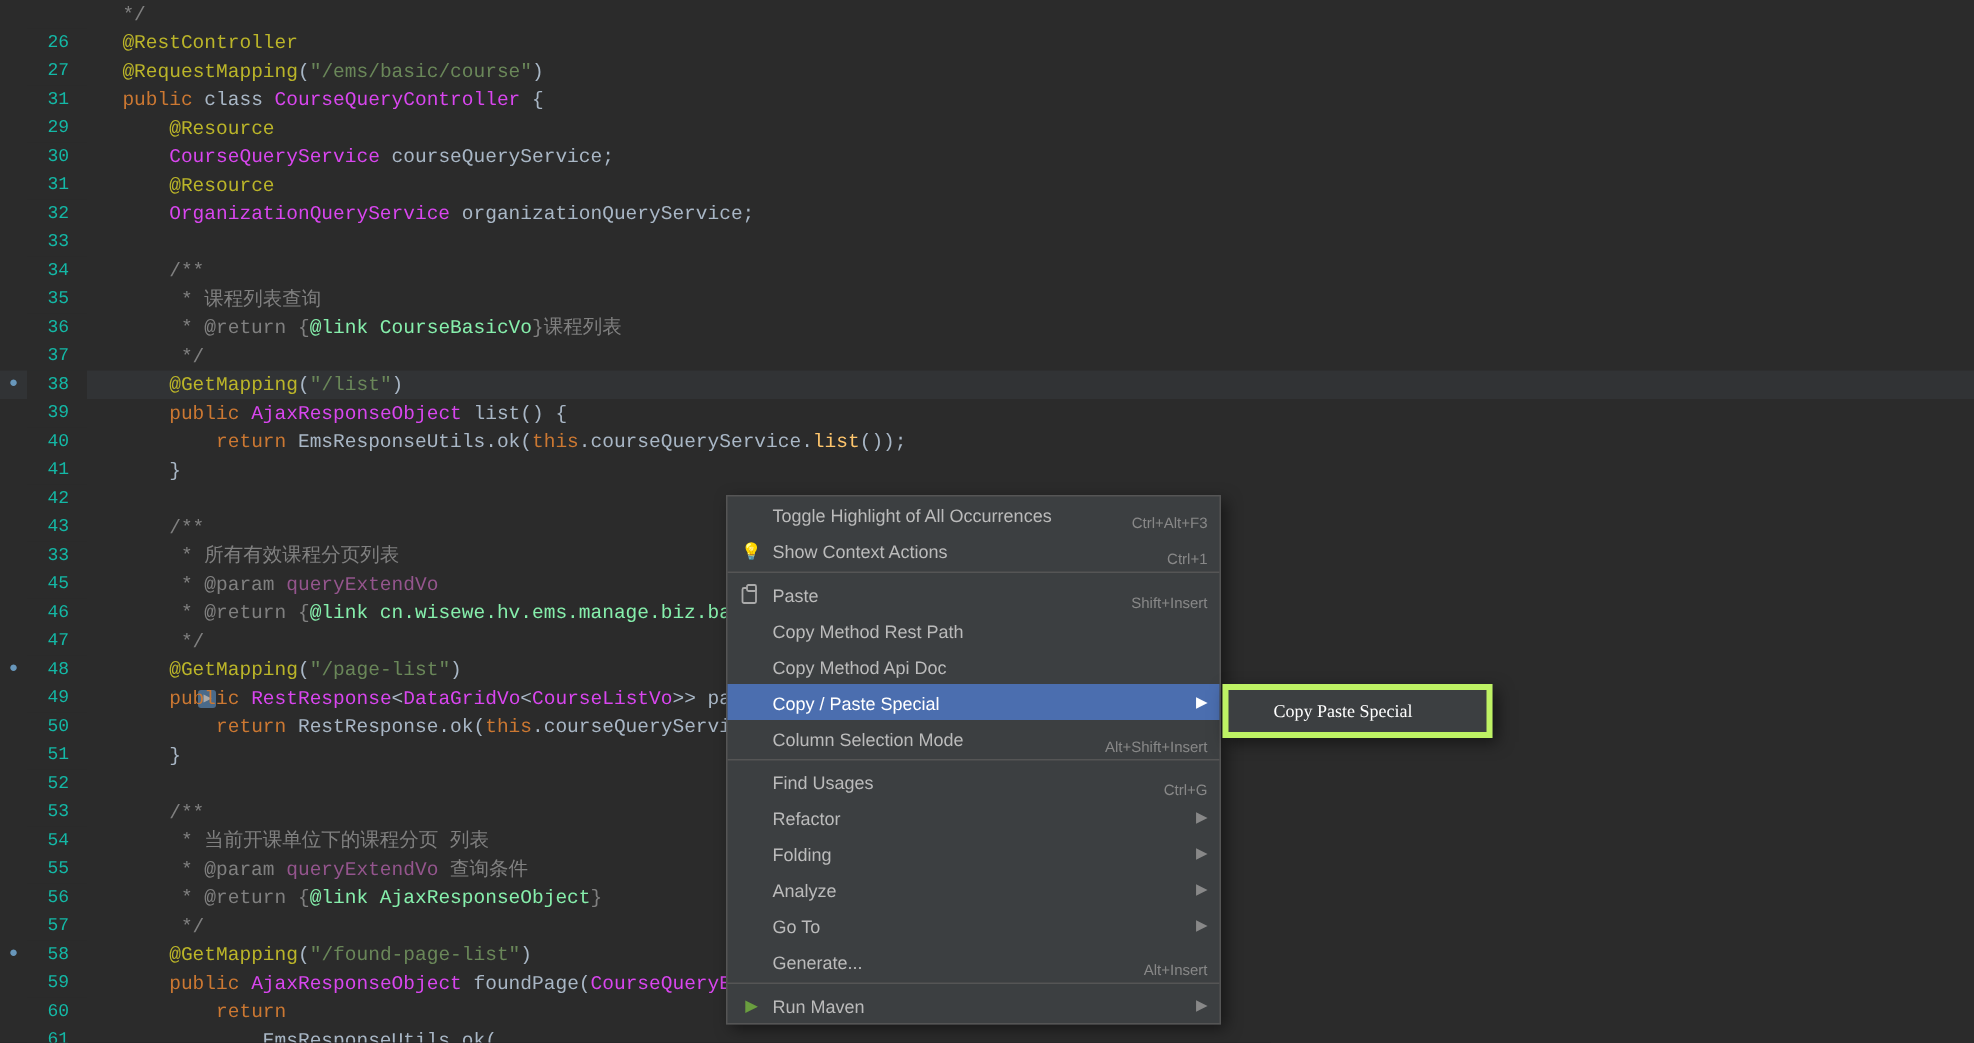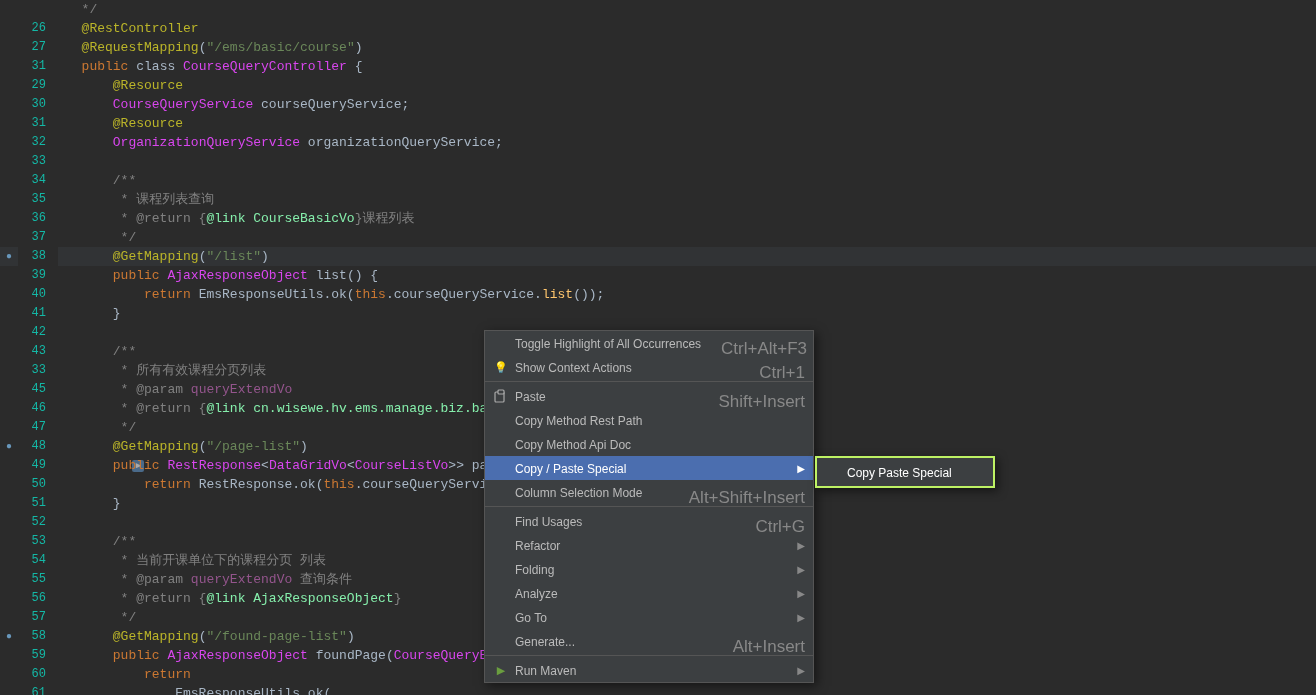--- a/index.html
+++ b/index.html
@@ -120,21 +120,21 @@
       font-size: 11px;
       flex-shrink: 0;
     }
 
     .menu-item-label {
       white-space: nowrap;
     }
 
     .menu-item-shortcut {
       color: #888;
-      font-size: 17px;
+      font-size: 10px;
       margin-left: 20px;
       margin-top: 12px;
     }
 
     .menu-separator {
       height: 1px;
       background: #555;
       margin: 2px 0;
     }
 
@@ -143,23 +143,24 @@
       color: #888;
     }
 
     
     .submenu {
       position: absolute;
       left: 330px;
       top: 0;
       width: 220px;
       background: #3c3f41;
-      border: 2px solid #bef264;
+      border: 4px solid #bef264;
       box-shadow: 3px 3px 10px rgba(0,0,0,0.5);
       z-index: 200;
+      font-family: Liberation Serif, serif;
     }
 
     
     .line-active {
       background: #313335;
     }
   </style>
 </head>
 <body>
 

